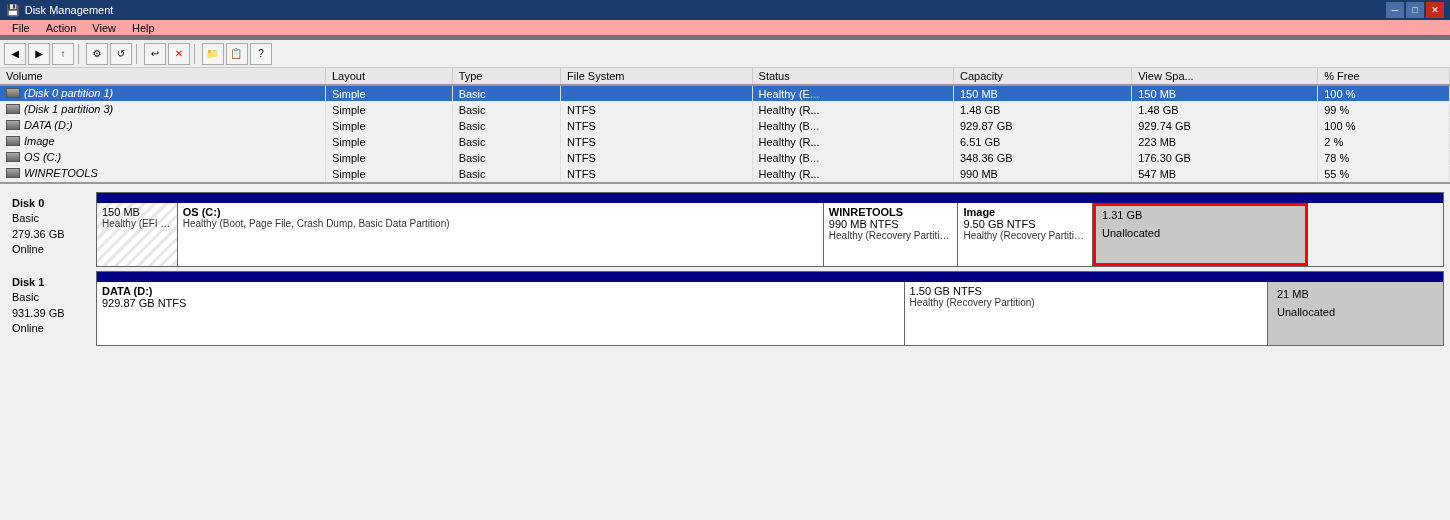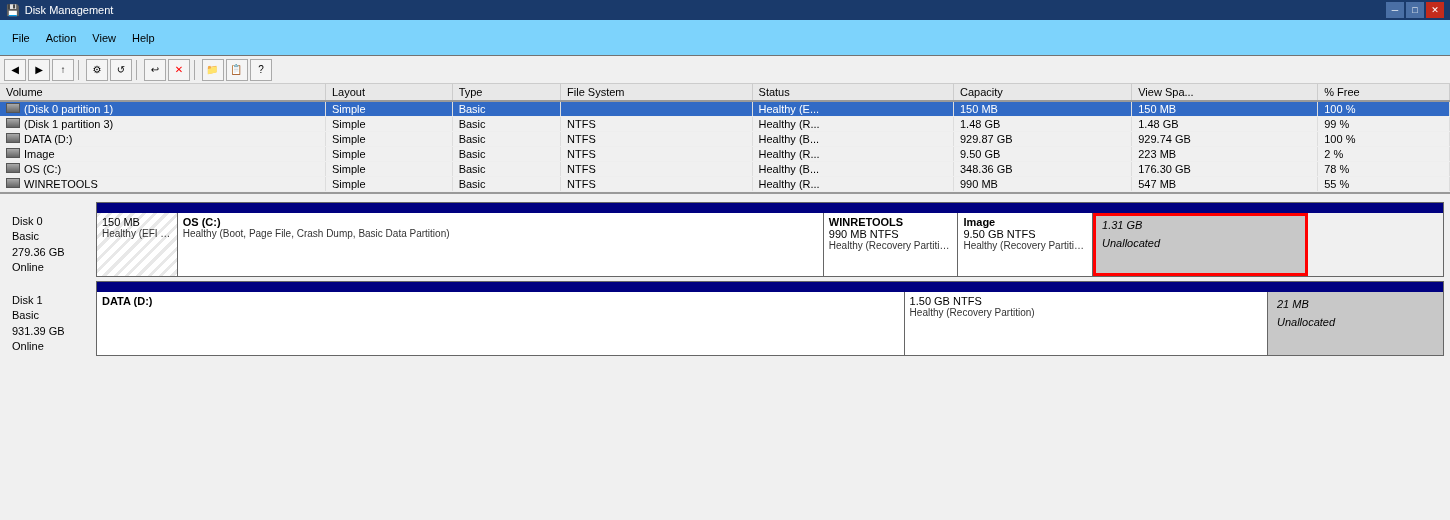--- a/index.html
+++ b/index.html
@@ -31,26 +31,26 @@
       background: #4a6fa5;
       color: white;
       border: none;
       font-size: 9px;
       cursor: pointer;
       display: flex;
       align-items: center;
       justify-content: center;
     }
     .menu-bar {
-      background: #7dd3fc;
-      height: 36px;
+      background: #fca5a5;
+      height: 20px;
       display: flex;
       align-items: center;
       padding: 0 4px;
-      border-bottom: 1px solid #737373;
+      border-bottom: 5px solid #737373;
     }
     .menu-item {
       padding: 2px 8px;
       font-size: 11px;
       cursor: pointer;
     }
     .toolbar {
       background: #f0f0f0;
       height: 28px;
       display: flex;
@@ -105,21 +105,23 @@
       padding: 1px 6px;
       font-size: 11px;
       white-space: nowrap;
     }
     .vol-table tr.selected td {
       background: #316ac5;
       color: white;
     }
     .vol-icon {
       display: inline-flex;
+      align-items: center;
       gap: 4px;
+      font-style: italic;
     }
     .vol-icon-rect {
       width: 14px;
       height: 10px;
       background: linear-gradient(to bottom, #aaa, #666);
       border: 1px solid #555;
       display: inline-block;
       flex-shrink: 0;
     }
     .disk-area {
@@ -135,21 +137,21 @@
       height: 75px;
     }
     .disk-label {
       width: 90px;
       flex-shrink: 0;
       padding: 4px 6px;
       font-size: 11px;
       line-height: 1.4;
       background: #f0f0f0;
     }
-    .disk-label .disk-name { font-weight: normal; margin-top: 8px; }
+    .disk-label .disk-name { font-weight: bold; }
     .disk-partitions {
       flex: 1;
       display: flex;
       border: 1px solid #666;
       overflow: hidden;
       position: relative;
     }
     .disk-header-bar {
       position: absolute;
       top: 0;
@@ -178,21 +180,20 @@
       background-image: repeating-linear-gradient(
         135deg,
         #e8e8e8,
         #e8e8e8 3px,
         #fff 3px,
         #fff 8px
       );
     }
     .partition.unallocated {
       background: #888;
-      font-style: italic;
     }
     .partition-name {
       font-weight: bold;
       font-size: 11px;
       color: #000;
     }
     .partition-size {
       font-size: 11px;
       color: #000;
     }
@@ -296,21 +297,21 @@
     <td>929.87 GB</td>
     <td>929.74 GB</td>
     <td>100 %</td>
   </tr>
           <tr>
     <td><span class="vol-icon"><span class="vol-icon-rect"></span>Image</span></td>
     <td>Simple</td>
     <td>Basic</td>
     <td>NTFS</td>
     <td>Healthy (R...</td>
-    <td>9.50 GB</td>
+    <td>6.51 GB</td>
     <td>223 MB</td>
     <td>2 %</td>
   </tr>
           <tr>
     <td><span class="vol-icon"><span class="vol-icon-rect"></span>OS (C:)</span></td>
     <td>Simple</td>
     <td>Basic</td>
     <td>NTFS</td>
     <td>Healthy (B...</td>
     <td>348.36 GB</td>
@@ -377,20 +378,21 @@
         <div>Basic</div>
         <div>931.39 GB</div>
         <div>Online</div>
       </div>
       <div class="disk-partitions">
         <div class="disk-header-bar"></div>
         <div class="disk-partitions-inner" id="disk1-inner">
 
         <div class="partition" style="width: 60%; flex-shrink: 0;">
         <div class="partition-name">DATA (D:)</div>
+        <div class="partition-size">929.87 GB NTFS</div>
       </div>
             <div class="partition" style="width: 27%; flex-shrink: 0;">
         <div class="partition-name"></div>
         <div class="partition-size">1.50 GB NTFS</div>
         <div class="partition-status">Healthy (Recovery Partition)</div>
       </div>
             <div class="partition unallocated" style="width: 13%; flex-shrink: 0; background: rgb(200, 200, 200);">
               <div class="unalloc-label">21 MB</div>
                        <div class="unalloc-label">Unallocated</div>
             </div>

